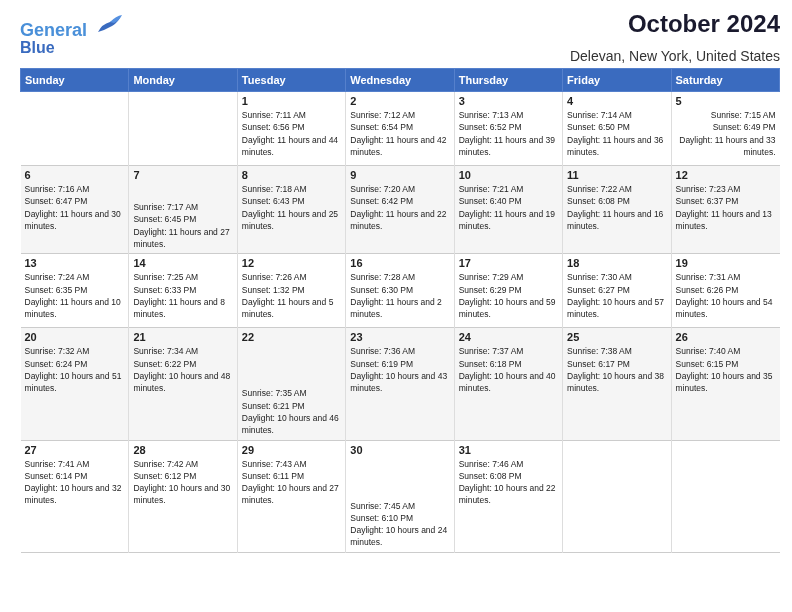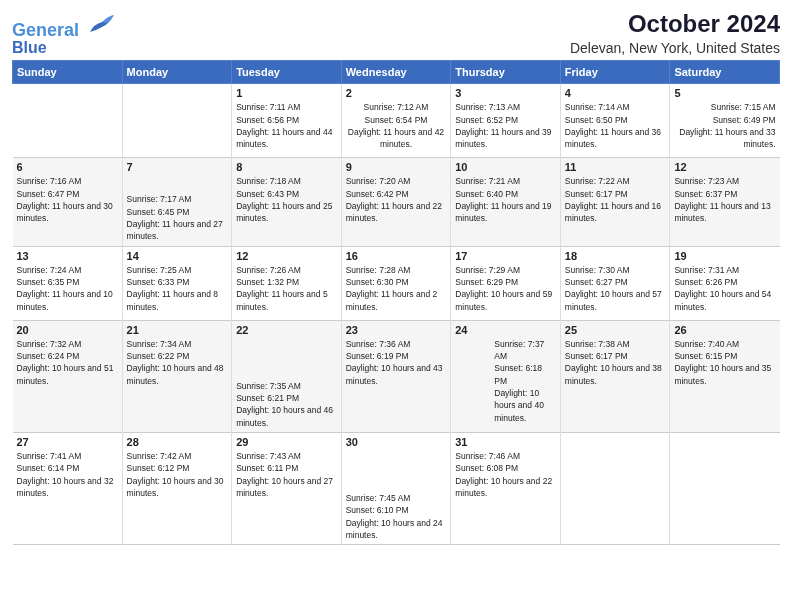--- a/index.html
+++ b/index.html
@@ -5,21 +5,21 @@
     * { margin: 0; padding: 0; box-sizing: border-box; }
     body {
       font-family: Arial, sans-serif;
       background: #fff;
       width: 792px;
       height: 612px;
       overflow: hidden;
     }
     .container {
       width: 792px;
-      padding: 10px 12px 8px 12px;
+      padding: 10px 12px 8px 20px;
     }
     .header-row {
       display: flex;
       justify-content: space-between;
       align-items: flex-start;
       margin-bottom: 4px;
     }
     .logo {
       display: flex;
       align-items: center;
@@ -43,21 +43,21 @@
       text-align: right;
     }
     .month-title {
       font-size: 24px;
       font-weight: bold;
       color: #1a1a2e;
     }
     .location-title {
       font-size: 14px;
       color: #333;
-      margin-top: 2px;
+      margin-top: 10px;
     }
     table {
       width: 100%;
       border-collapse: collapse;
       table-layout: fixed;
     }
     thead tr {
       background: #3a6bbf;
     }
     thead th {
@@ -139,21 +139,21 @@
           <td></td>
           <td></td>
           <td>
             <span class="day-num">1</span>
             <div class="day-info" style="white-space: pre-line;">Sunrise: 7:11 AM
 Sunset: 6:56 PM
 Daylight: 11 hours and 44 minutes.</div>
           </td>
           <td>
             <span class="day-num">2</span>
-            <div class="day-info" style="white-space: pre-line; text-align: center;">Sunrise: 7:12 AM
+            <div class="day-info" style="white-space: pre-line;">Sunrise: 7:12 AM
 Sunset: 6:54 PM
 Daylight: 11 hours and 42 minutes.</div>
           </td>
           <td>
             <span class="day-num">3</span>
             <div class="day-info" style="white-space: pre-line;">Sunrise: 7:13 AM
 Sunset: 6:52 PM
 Daylight: 11 hours and 39 minutes.</div>
           </td>
           <td>
@@ -196,21 +196,21 @@
           </td>
           <td>
             <span class="day-num">10</span>
             <div class="day-info" style="white-space: pre-line;">Sunrise: 7:21 AM
 Sunset: 6:40 PM
 Daylight: 11 hours and 19 minutes.</div>
           </td>
           <td>
             <span class="day-num">11</span>
             <div class="day-info" style="white-space: pre-line;">Sunrise: 7:22 AM
-Sunset: 6:17 PM
+Sunset: 6:08 PM
 Daylight: 11 hours and 16 minutes.</div>
           </td>
           <td>
             <span class="day-num">12</span>
             <div class="day-info" style="white-space: pre-line;">Sunrise: 7:23 AM
 Sunset: 6:37 PM
 Daylight: 11 hours and 13 minutes.</div>
           </td>
         </tr>
         <tr>
@@ -277,21 +277,21 @@
 Daylight: 10 hours and 46 minutes.</div>
           </td>
           <td>
             <span class="day-num">23</span>
             <div class="day-info" style="white-space: pre-line;">Sunrise: 7:36 AM
 Sunset: 6:19 PM
 Daylight: 10 hours and 43 minutes.</div>
           </td>
           <td>
             <span class="day-num">24</span>
-            <div class="day-info" style="white-space: pre-line; margin-left: 39px;">Sunrise: 7:37 AM
+            <div class="day-info" style="white-space: pre-line;">Sunrise: 7:37 AM
 Sunset: 6:18 PM
 Daylight: 10 hours and 40 minutes.</div>
           </td>
           <td>
             <span class="day-num">25</span>
             <div class="day-info" style="white-space: pre-line;">Sunrise: 7:38 AM
 Sunset: 6:17 PM
 Daylight: 10 hours and 38 minutes.</div>
           </td>
           <td>

